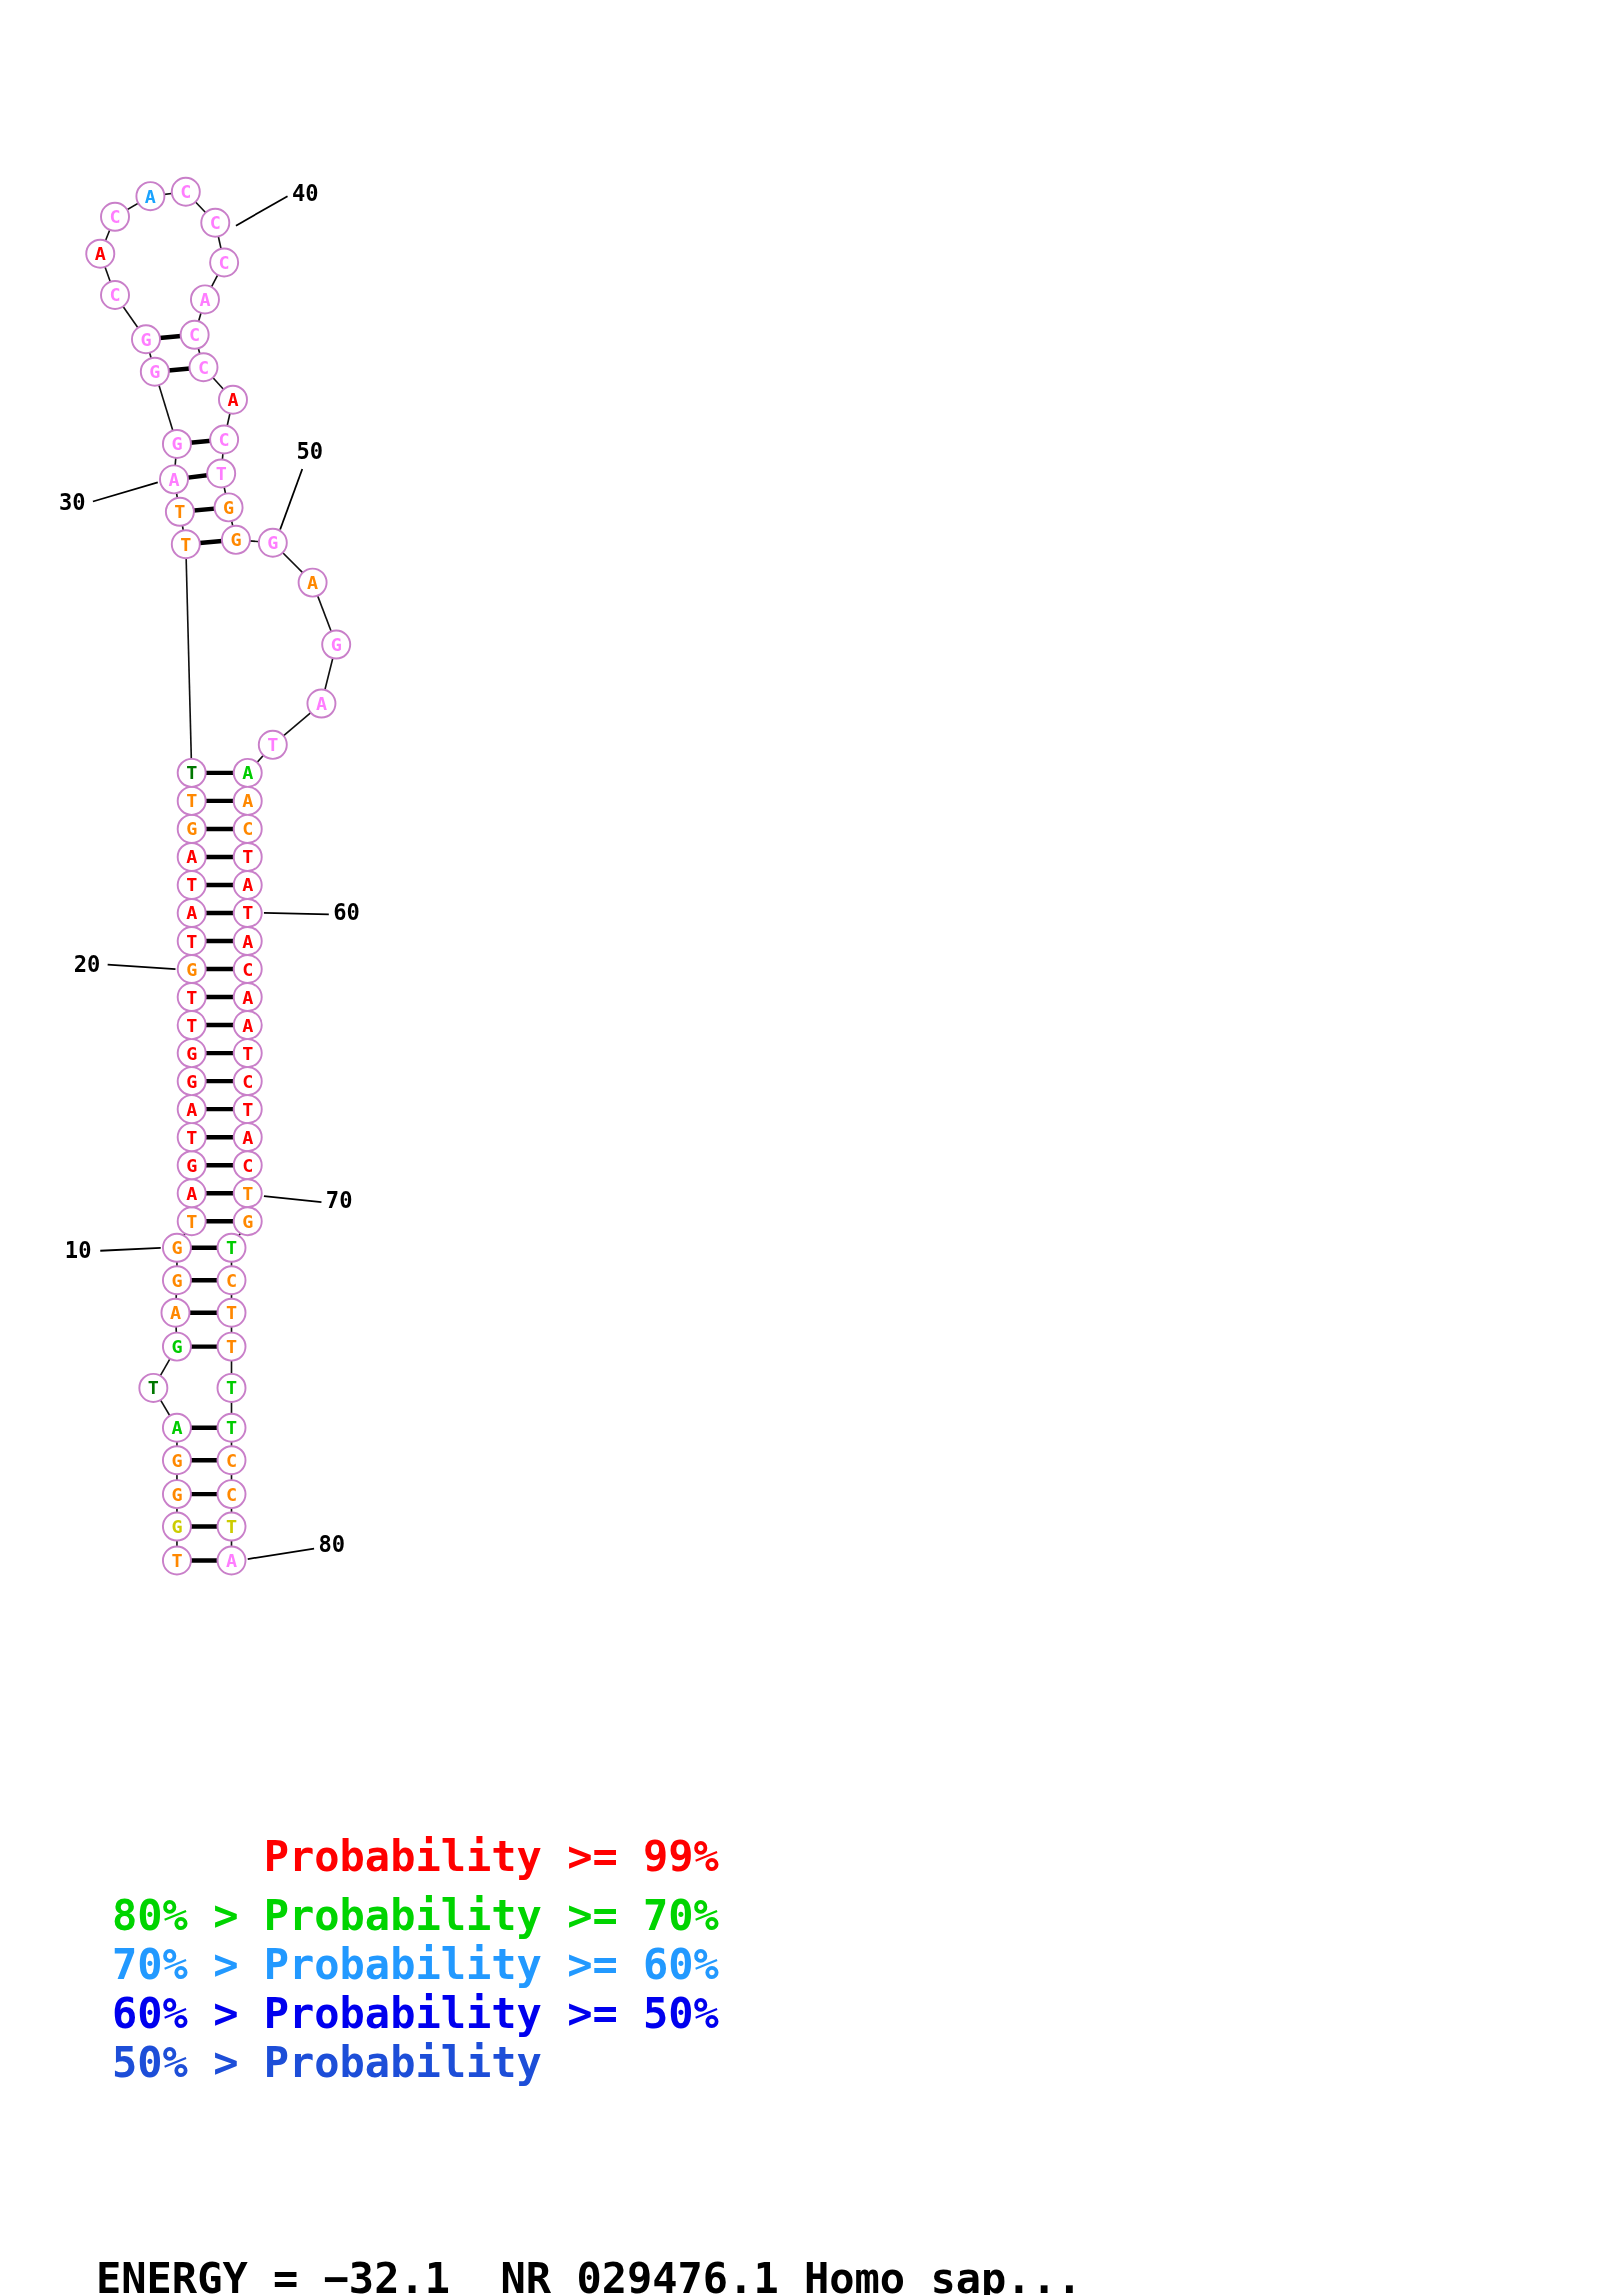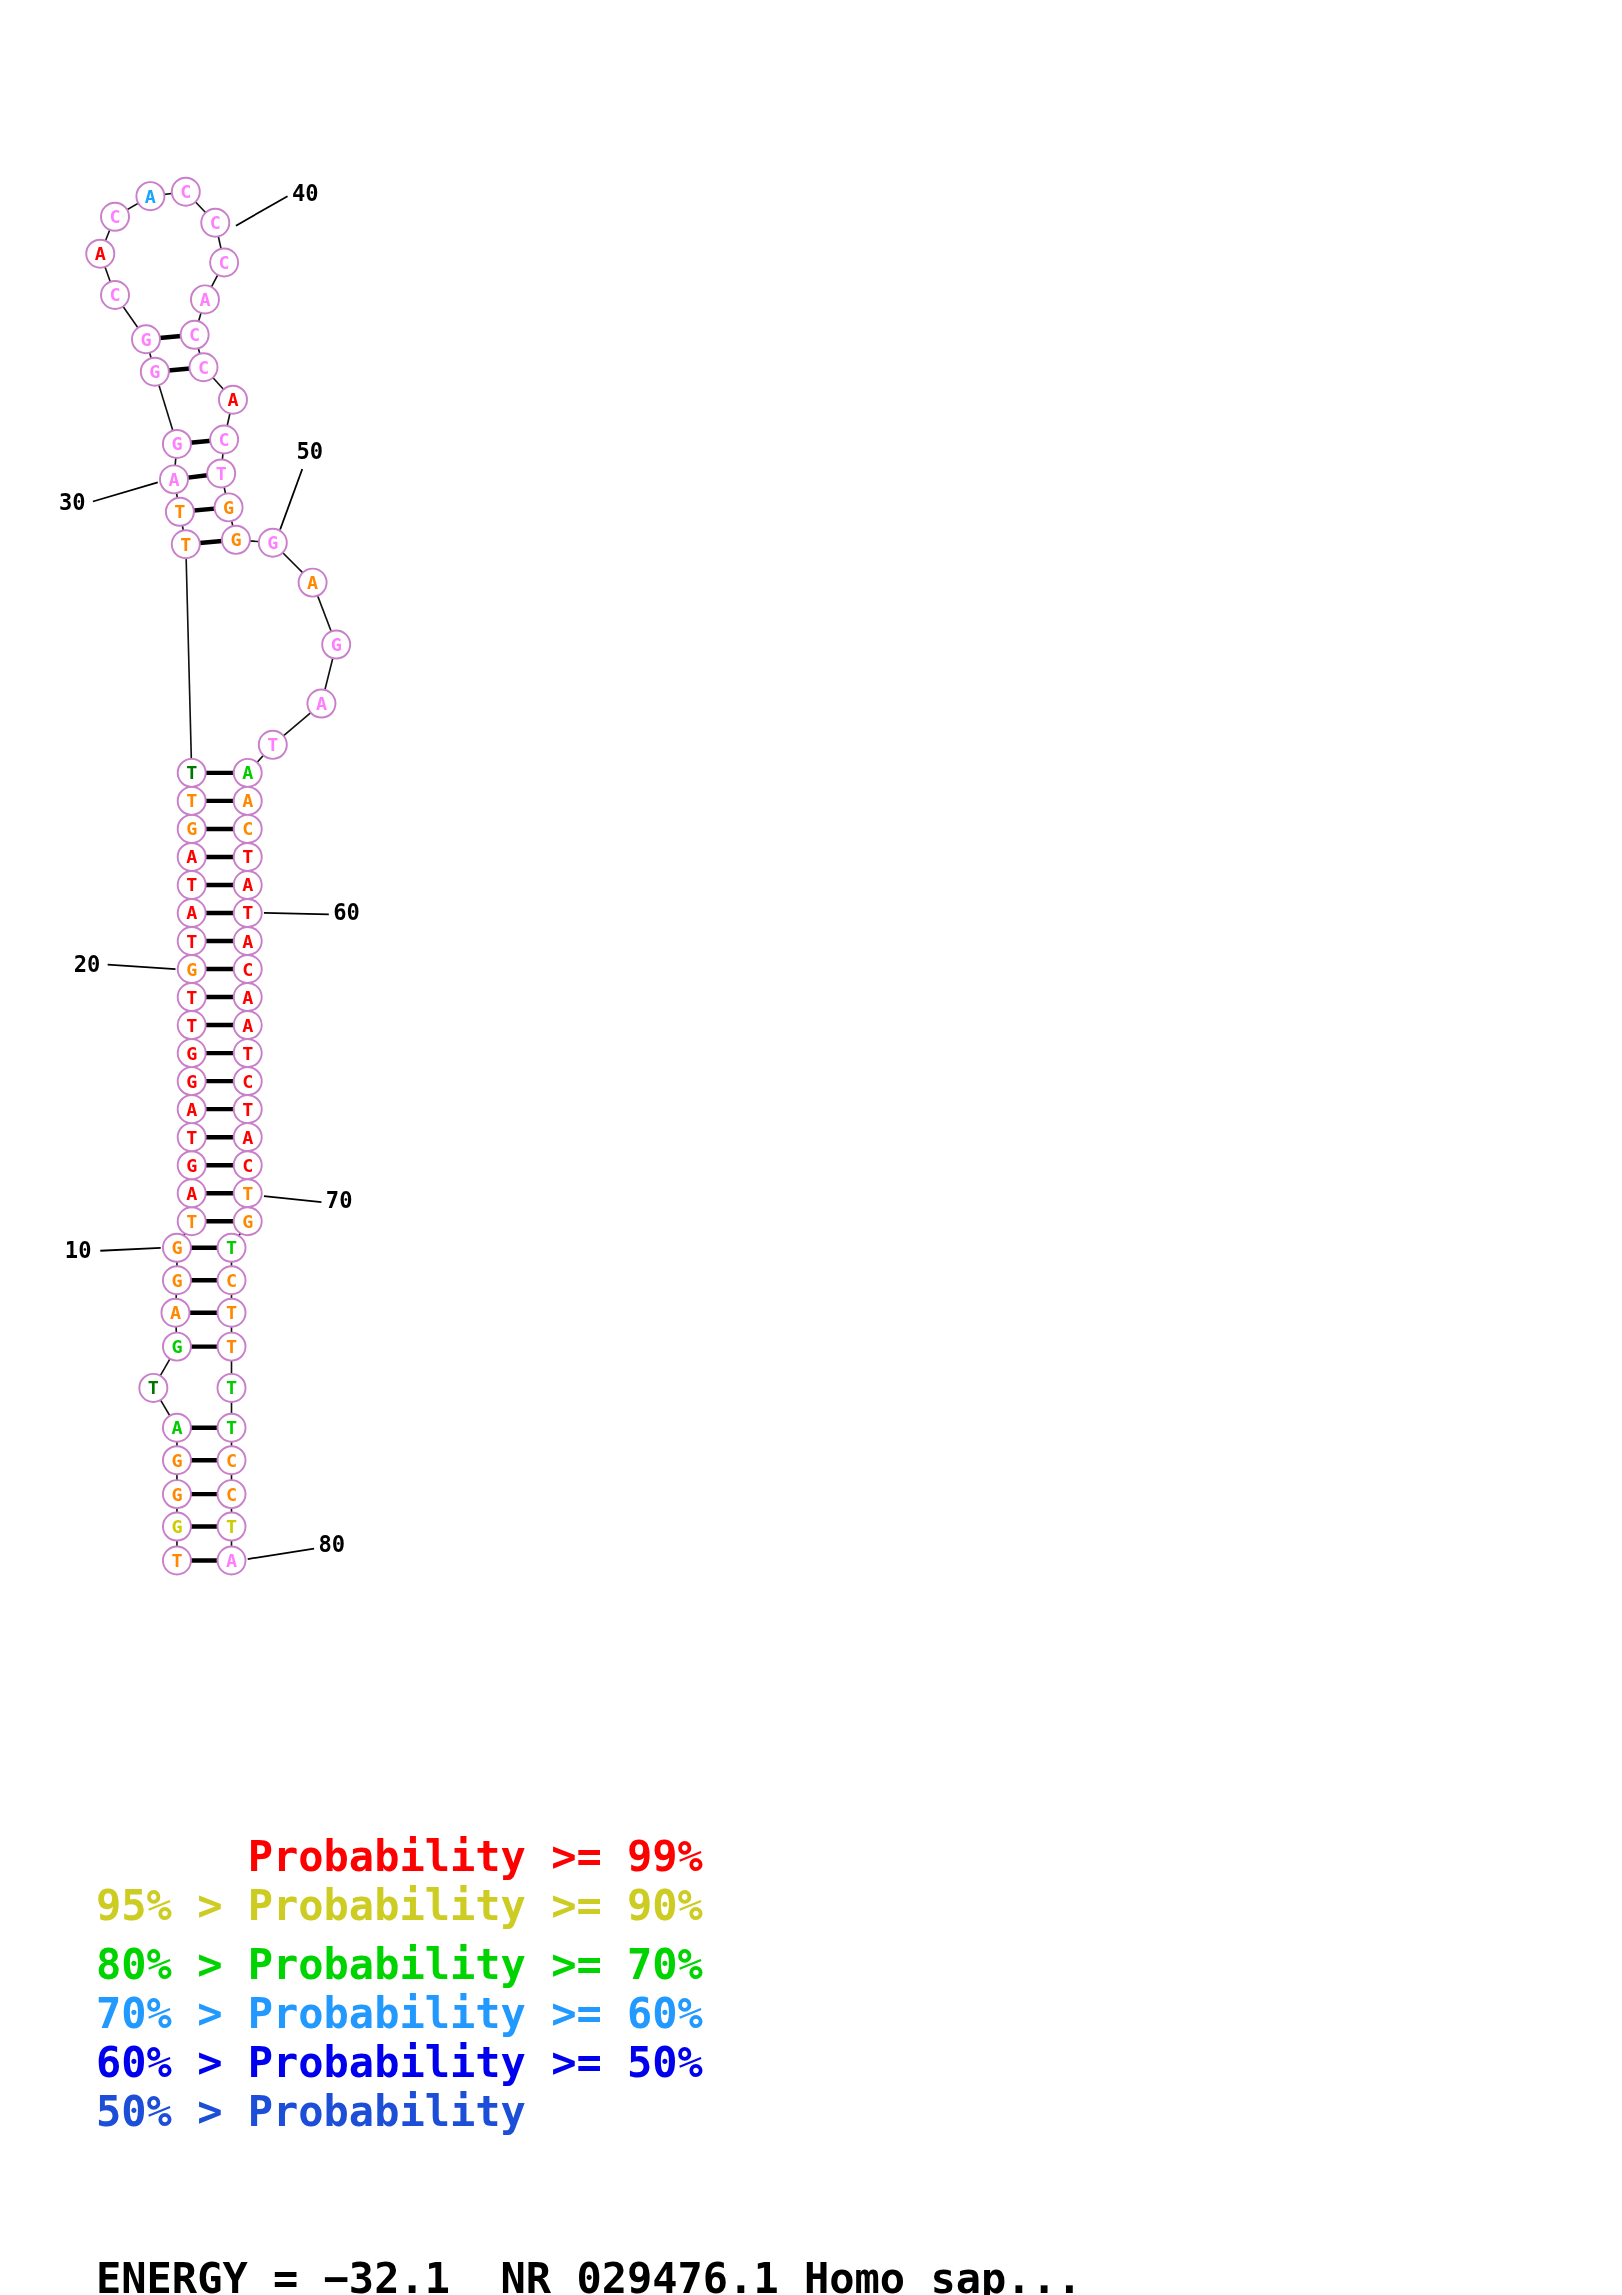--- a/index.html
+++ b/index.html
@@ -1,21 +1,21 @@
 <!DOCTYPE html>
 <html style="font-size:10.5px"><head>
 <meta charset="utf-8">
 <style>
   html,body{margin:0;padding:0}
   body{
     width:1622px;height:2295px;background:#ffffff;position:relative;
     font-family:"DejaVu Sans Mono","Liberation Mono",monospace;overflow:hidden;
   }
   svg.structure{position:absolute;left:0;top:0}
-  .legend{position:absolute;left:96px;top:1832px}
+  .legend{position:absolute;left:112px;top:1832px}
   .legend-line{
     white-space:pre;font-weight:bold;font-size:42px;line-height:49px;
     font-family:"DejaVu Sans Mono","Liberation Mono",monospace;
   }
   .energy{
     position:absolute;left:96px;top:2254px;font-weight:bold;font-size:42px;
     color:#000;white-space:pre;
     font-family:"DejaVu Sans Mono","Liberation Mono",monospace;
   }
 </style>
@@ -307,21 +307,20 @@
     <line x1="223" y1="620" x2="179" y2="619" stroke="#000" stroke-width="1.2"></line>
     <text x="226" y="624" fill="#000" font-size="15" font-weight="bold" font-family="&quot;DejaVu Sans Mono&quot;,&quot;Liberation Mono&quot;,monospace">60</text>
     <line x1="218" y1="815" x2="179" y2="811" stroke="#000" stroke-width="1.2"></line>
     <text x="221" y="819" fill="#000" font-size="15" font-weight="bold" font-family="&quot;DejaVu Sans Mono&quot;,&quot;Liberation Mono&quot;,monospace">70</text>
     <line x1="213" y1="1050" x2="168" y2="1057" stroke="#000" stroke-width="1.2"></line>
     <text x="216" y="1052" fill="#000" font-size="15" font-weight="bold" font-family="&quot;DejaVu Sans Mono&quot;,&quot;Liberation Mono&quot;,monospace">80</text>
   </svg>
 
 <div class="legend">
   <div class="legend-line" style="color: rgb(255, 0, 0);">      Probability &gt;= 99%</div>
-  <div class="legend-line" style="color: rgb(204, 204, 34);">95% &gt; Probability &gt;= 90%</div>
   <div class="legend-line" style="color: rgb(0, 212, 0); margin-top: 10px;">80% &gt; Probability &gt;= 70%</div>
   <div class="legend-line" style="color: rgb(34, 153, 255);">70% &gt; Probability &gt;= 60%</div>
   <div class="legend-line" style="color: rgb(0, 0, 238);">60% &gt; Probability &gt;= 50%</div>
   <div class="legend-line" style="color: #1d4ed8;">50% &gt; Probability</div>
 </div>
 
 <div class="energy">ENERGY = −32.1  NR_029476.1 Homo sap...</div>
 
 
 </body></html>

